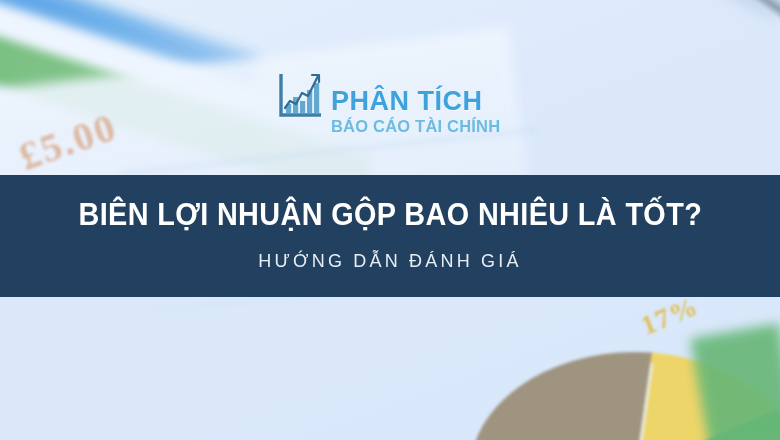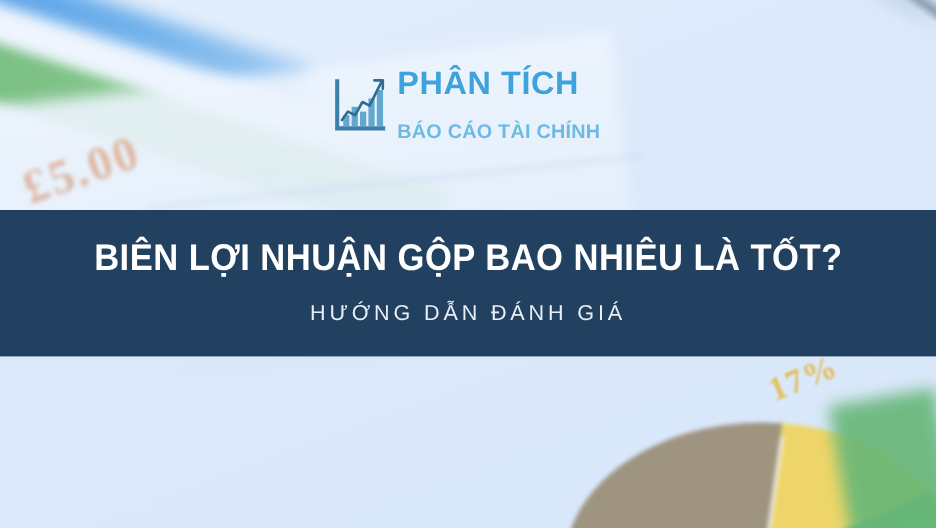--- a/index.html
+++ b/index.html
@@ -212,27 +212,28 @@
   }
   .logo-mark { width: 46px; height: 48px; display: block; }
   .logo-text { display: flex; flex-direction: column; line-height: 1; }
   .logo-line1 {
     font-size: 27px;
     font-weight: 700;
     letter-spacing: .5px;
     color: #3ea3dc;
     text-shadow: 0 1px 0 rgba(255,255,255,.55);
     white-space: nowrap;
+    margin-top: 32px;
   }
   .logo-line2 {
     font-size: 16.5px;
     font-weight: 700;
     letter-spacing: .2px;
     color: #6cbbe2;
-    margin-top: 19px;
+    margin-top: 3px;
     white-space: nowrap;
   }
 
   
   .banner {
     position: absolute;
     left: 0;
     top: 175px;
     width: 780px;
     height: 122px;

